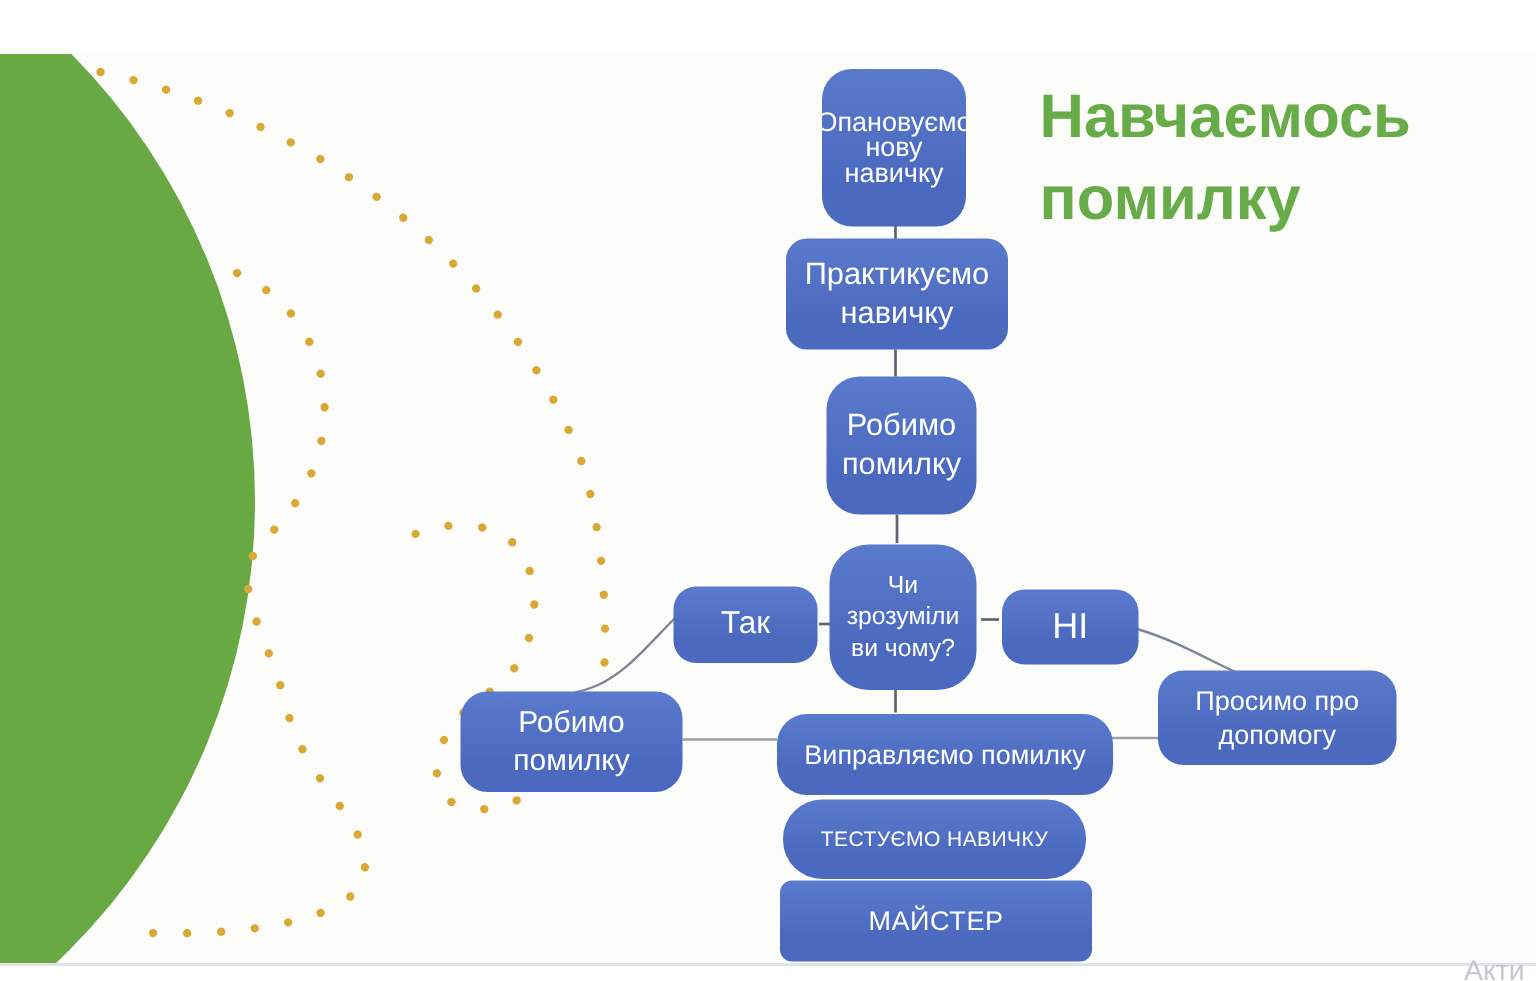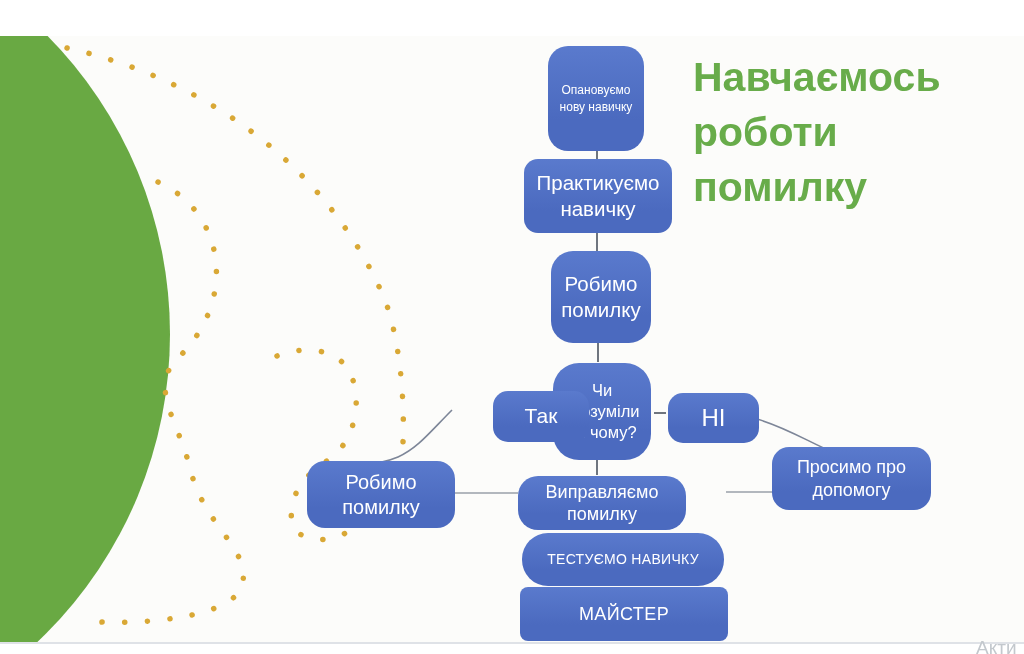--- a/index.html
+++ b/index.html
@@ -13,28 +13,28 @@
   .slide-bottom-line{position:absolute;left:0;top:642px;width:1024px;height:2px;background:#dfe2e7;z-index:3;}
 
   
   .node{
     position:absolute;z-index:2;
     background:linear-gradient(180deg,var(--node-blue-light) 0%,var(--node-blue) 70%);
     color:#ffffff;
     display:flex;align-items:center;justify-content:center;text-align:center;
     box-sizing:border-box;padding:4px 8px;line-height:1.25;
   }
-  .n-opanovuemo  {left:548px;top:46px;width:96px;height:105px;border-radius:20px;font-size:12px;line-height:17px;}
+  .n-opanovuemo  {left:548px;top:46px;width:96px;height:105px;border-radius:20px;font-size:18px;line-height:17px;}
   .n-praktykuemo {left:524px;top:159px;width:148px;height:74px;border-radius:14px;font-size:20.5px;}
   .n-robymo1     {left:551px;top:251px;width:100px;height:92px;border-radius:22px;font-size:20.5px;}
   .n-chy         {left:553px;top:363px;width:98px;height:97px;border-radius:26px;font-size:16.5px;line-height:21px;}
-  .n-tak         {left:449px;top:391px;width:96px;height:51px;border-radius:15px;font-size:21px;margin-left:44px;}
+  .n-tak         {left:449px;top:391px;width:96px;height:51px;border-radius:15px;font-size:21px;}
   .n-ni          {left:668px;top:393px;width:91px;height:50px;border-radius:15px;font-size:24px;}
   .n-robymo2     {left:307px;top:461px;width:148px;height:67px;border-radius:18px;font-size:20px;line-height:25px;}
-  .n-vypravliaemo{left:518px;top:476px;width:168px;height:54px;border-radius:20px;font-size:18px;}
+  .n-vypravliaemo{left:518px;top:476px;width:224px;height:54px;border-radius:20px;font-size:18px;}
   .n-prosymo     {left:772px;top:447px;width:159px;height:63px;border-radius:17px;font-size:18px;line-height:23px;}
   .n-testuemo    {left:522px;top:533px;width:202px;height:53px;border-radius:26px;font-size:14px;letter-spacing:.3px;}
   .n-maister     {left:520px;top:587px;width:208px;height:54px;border-radius:8px;font-size:18px;letter-spacing:.4px;}
 
   .page-title{
     position:absolute;left:693px;top:50px;width:324px;z-index:2;
     color:var(--accent-green);font-weight:bold;font-size:41px;line-height:55px;
   }
   .watermark{
     position:absolute;left:976px;top:637px;z-index:4;
@@ -88,20 +88,19 @@
   <div class="node n-tak">Так</div>
   <div class="node n-ni">НІ</div>
   <div class="node n-robymo2">Робимо помилку</div>
   <div class="node n-vypravliaemo">Виправляємо помилку</div>
   <div class="node n-prosymo">Просимо про допомогу</div>
   <div class="node n-testuemo">ТЕСТУЄМО НАВИЧКУ</div>
   <div class="node n-maister">МАЙСТЕР</div>
 
   <div class="page-title">
     <div>Навчаємось</div>
-    <div>роботи</div>
     <div>помилку</div>
   </div>
 
   <div class="slide-bottom-line"></div>
   <div class="watermark">Акти</div>
 
 </div>
 
 </body></html>

